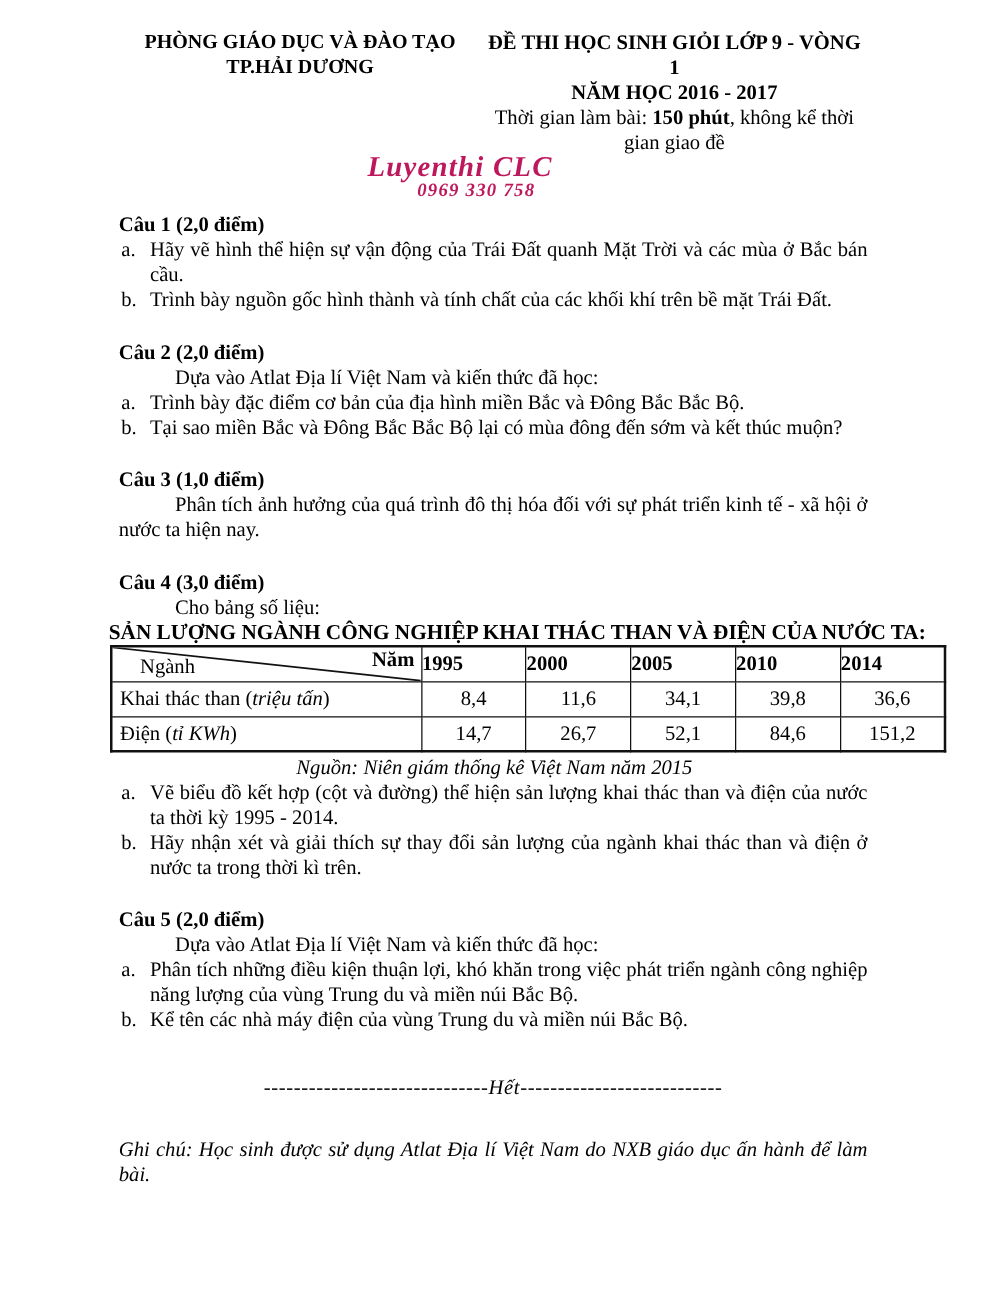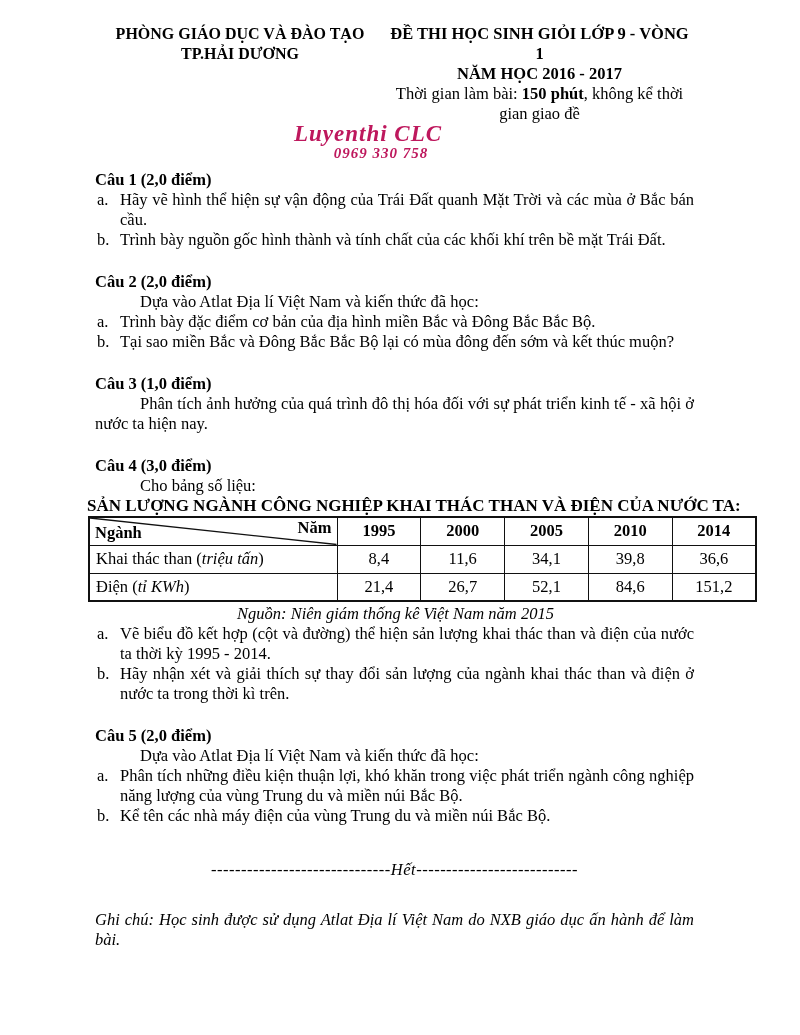--- a/index.html
+++ b/index.html
@@ -40,22 +40,22 @@
   .para { text-align: justify; text-indent: 45px; }
 
   
   .tbl-title { font-weight: bold; font-size: 17px; margin-left: -8px; white-space: nowrap; }
   table.data { border-collapse: collapse; margin-left: -7px; width: 669px; table-layout: fixed; }
   table.data td { border: 1.6px solid #111; font-size: 16.5px; height: 28px; }
   table.data { border: 2.2px solid #111; }
   td.corner { position: relative; height: 46px; padding: 0; }
   td.corner svg { position: absolute; inset: 0; width: 100%; height: 100%; }
   .corner-top { position: absolute; top: 0; right: 5px; font-weight: bold; }
-  .corner-bottom { position: absolute; bottom: 2px; left: 5px; font-weight: bold; margin-top: 16px; }
-  td.year { text-align: center; font-weight: bold; }
+  .corner-bottom { position: absolute; bottom: 2px; left: 22px; font-weight: normal; margin-top: 16px; }
+  td.year { font-weight: bold; }
   td.rowlabel { padding-left: 6px; }
   td.val { text-align: center; }
   .it { font-style: italic; }
   .source { text-align: center; font-style: italic; margin-top: 2px; margin-right: -2px; }
 
   
   .divider { text-align: center; font-style: italic; margin-top: 34px; letter-spacing: .5px; }
   .note { font-style: italic; margin-top: 30px; text-align: justify; }
 </style>
 </head>
@@ -127,21 +127,21 @@
     <tr>
       <td class="rowlabel"><span>Khai thác than (</span><span class="it">triệu tấn</span><span>)</span></td>
       <td class="val">8,4</td>
       <td class="val">11,6</td>
       <td class="val">34,1</td>
       <td class="val">39,8</td>
       <td class="val">36,6</td>
     </tr>
     <tr>
       <td class="rowlabel"><span>Điện (</span><span class="it">tỉ KWh</span><span>)</span></td>
-      <td class="val">21,4</td>
+      <td class="val">14,7</td>
       <td class="val">26,7</td>
       <td class="val">52,1</td>
       <td class="val">84,6</td>
       <td class="val">151,2</td>
     </tr>
   </tbody>
     </table>
 
   <div class="source">Nguồn: Niên giám thống kê Việt Nam năm 2015</div>
 

